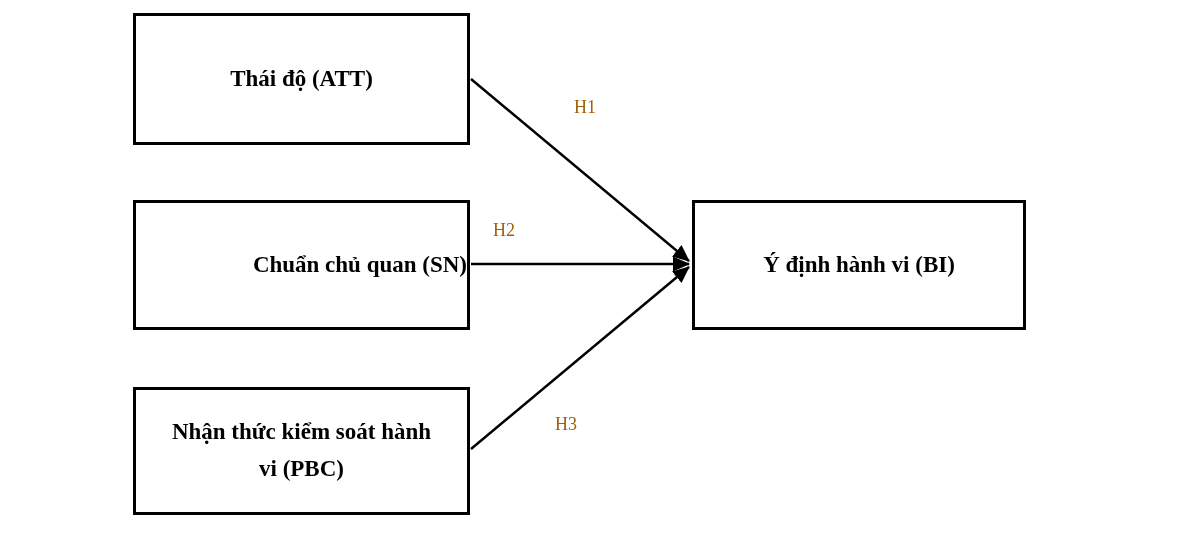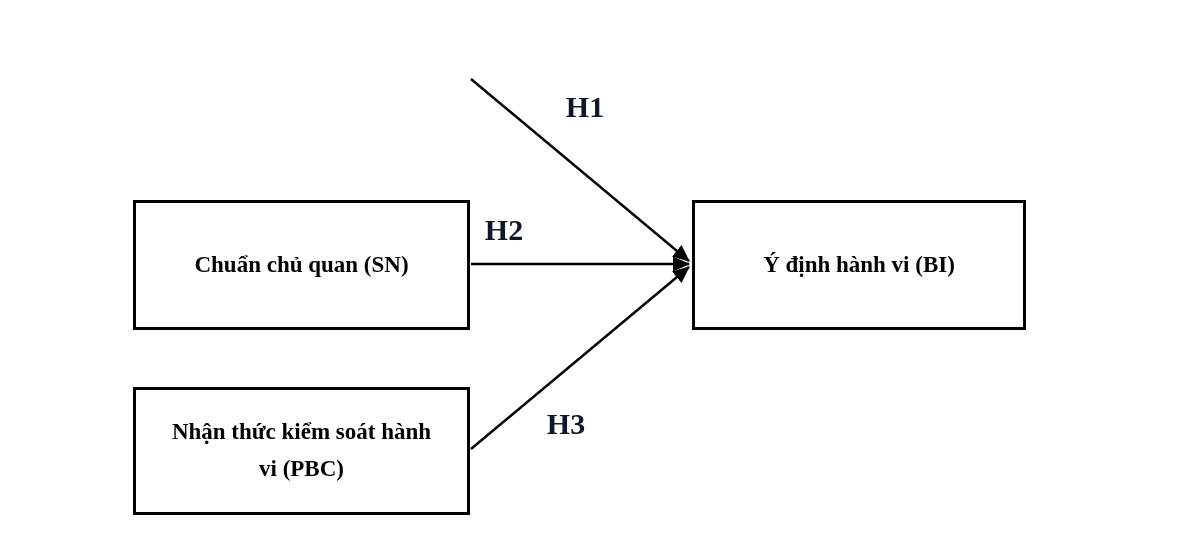--- a/index.html
+++ b/index.html
@@ -34,30 +34,30 @@
     justify-content: center;
     text-align: center;
   }
   .node-label {
     font-weight: bold;
     font-size: 23px;
     line-height: 1.6;
     color: #000000;
   }
   .box-att  { left: 133px; top: 13px;  width: 337px; height: 132px; }
-  .box-sn   { left: 133px; top: 200px; width: 337px; height: 130px; }
+  .box-sn   { left: 133px; top: 200px; width: 337px; height: 130px; justify-content: flex-end; }
   .box-pbc  { left: 133px; top: 387px; width: 337px; height: 128px; }
   .box-bi   { left: 692px; top: 200px; width: 334px; height: 130px; }
   .box-pbc .node-label { max-width: 280px; }
   .arrow-label {
     position: absolute;
     transform: translate(-50%, -50%);
-    font-weight: bold;
-    font-size: 30px;
-    color: #0f172a;
+    font-weight: normal;
+    font-size: 18px;
+    color: #a16207;
     white-space: nowrap;
   }
   .label-h1 { left: 585px; top: 107px; }
   .label-h2 { left: 504px; top: 230px; }
   .label-h3 { left: 566px; top: 424px; }
 </style>
 </head>
 <body>
 
 <div class="canvas">
@@ -66,20 +66,23 @@
     <defs>
       <marker id="arrowhead" markerUnits="userSpaceOnUse" markerWidth="17" markerHeight="15" refX="16" refY="7.5" orient="auto">
         <path d="M0,0 L17,7.5 L0,15 Z" fill="#000000"></path>
       </marker>
     </defs>
     <line x1="471" y1="79" x2="689" y2="261" stroke="#000000" stroke-width="2.5" marker-end="url(#arrowhead)"></line>
     <line x1="471" y1="264" x2="689" y2="264" stroke="#000000" stroke-width="2.5" marker-end="url(#arrowhead)"></line>
     <line x1="471" y1="449" x2="689" y2="267" stroke="#000000" stroke-width="2.5" marker-end="url(#arrowhead)"></line>
   </svg>
 
+  <div class="node-box box-att">
+    <span class="node-label">Thái độ (ATT)</span>
+  </div>
 
   <div class="node-box box-sn">
     <span class="node-label">Chuẩn chủ quan (SN)</span>
   </div>
 
   <div class="node-box box-pbc">
     <span class="node-label">Nhận thức kiểm soát hành vi (PBC)</span>
   </div>
 
   <div class="node-box box-bi">

